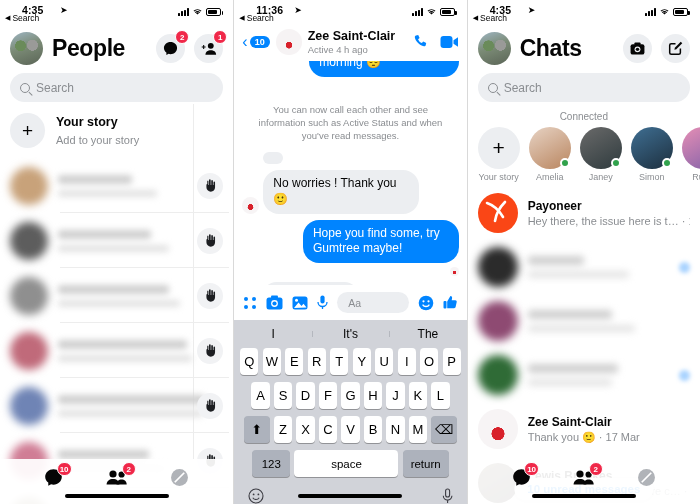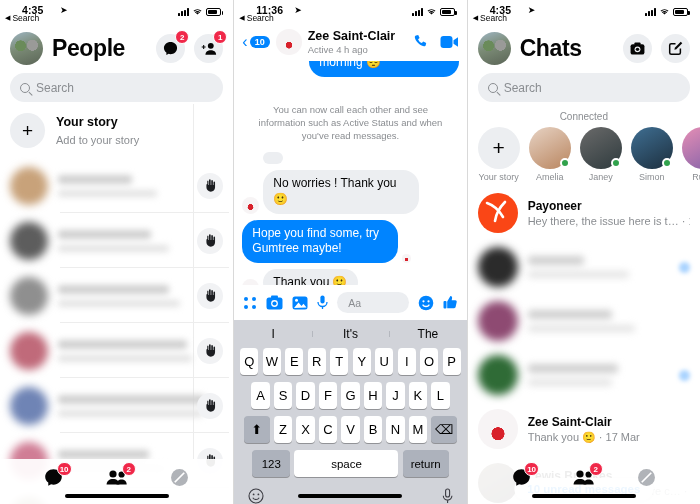--- a/index.html
+++ b/index.html
@@ -78,21 +78,21 @@
   .c-back { color:#0084ff; font-size:16px; display:flex; align-items:center; gap:2px;}
   .c-badge { background:#0084ff; color:#fff; font-size:9px; font-weight:bold; border-radius:9px; padding:1px 5px;}
   .c-av { width:26px;height:26px;border-radius:50%; background:
      radial-gradient(circle at 50% 62%, #d8212b 0 16%, transparent 17%), #f6f3f4; }
   .c-name { font-size:12.5px; font-weight:bold; color:#050505; line-height:1.2;}
   .c-sub { font-size:9.5px; color:#8a8d91; }
   .c-icons { margin-left:auto; display:flex; gap:11px; align-items:center; }
   .thread { padding: 0 8px; }
   .sysnote { text-align:center; font-size:9.5px; color:#8a8d91; line-height:1.35; padding: 6px 16px 10px;}
   .msg { display:flex; align-items:flex-end; gap:4px; margin-bottom:6px; }
-  .msg.out { justify-content:flex-start; }
+  .msg.out { justify-content:flex-end;flex-direction:column; }
   .bub { border-radius:16px; padding:6px 10px; font-size:12px; line-height:1.3; max-width:72%; }
   .bub.in { background:#eceef1; color:#050505; }
   .bub.out { background:#0084ff; color:#fff; }
   .mini-av { width:17px;height:17px;border-radius:50%; flex:none; background:
      radial-gradient(circle at 50% 60%, #d8212b 0 22%, transparent 23%), #f7f4f5; }
   .reactadd { width:16px;height:16px;border-radius:50%; background:#eceef1; margin-left:30px;
      display:flex;align-items:center;justify-content:center; font-size:8px; color:#8a8d91;}
   .composer { display:flex; align-items:center; gap:9px; padding: 7px 9px; background:#fff; }
   .aa-field { flex:1; height:21px; background:#eceef1; border-radius:12px; display:flex; align-items:center;
      padding-left:11px; font-size:10.5px; color:#8a8d91; }

